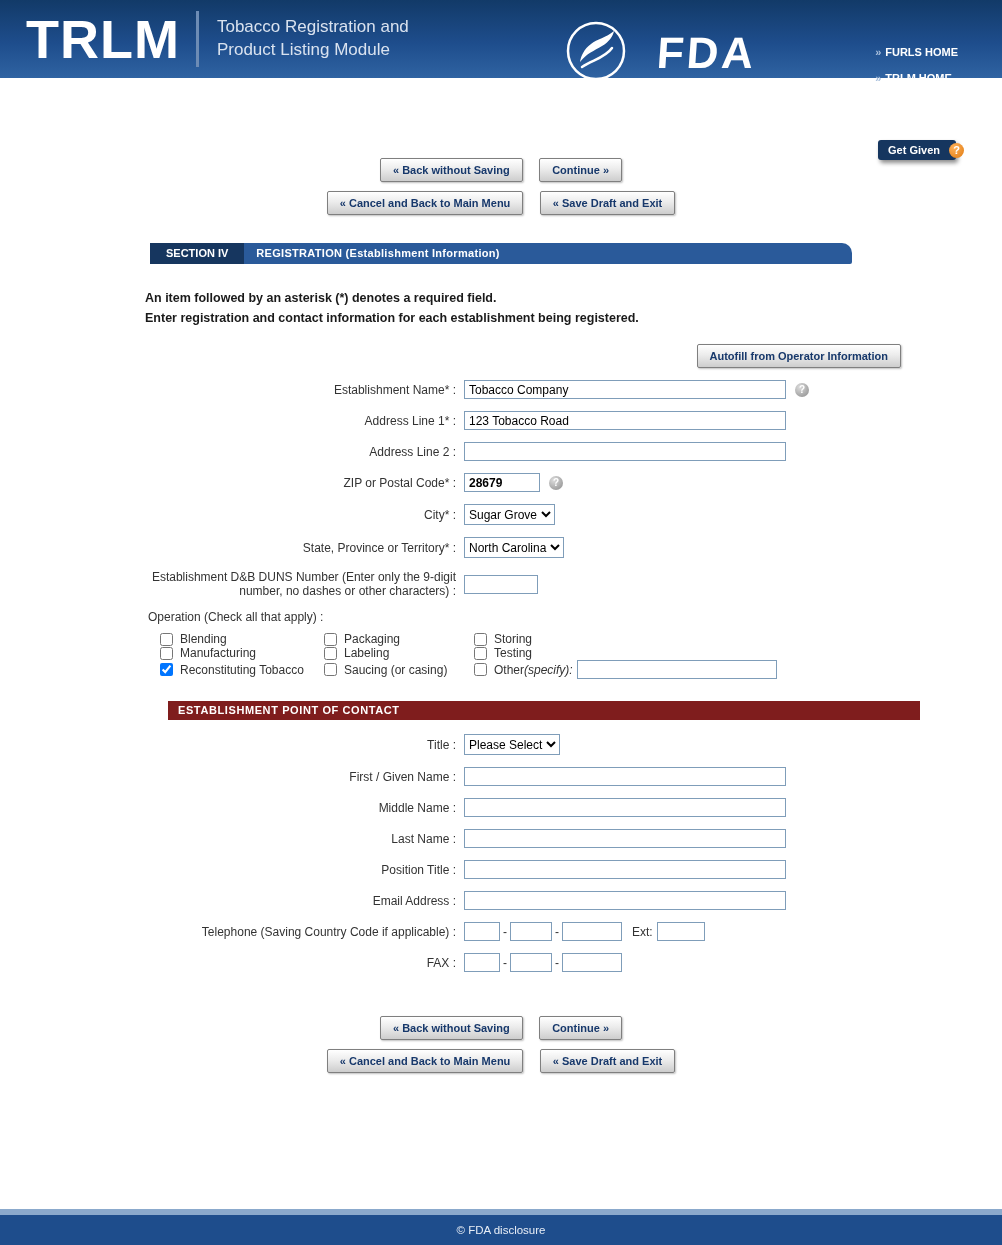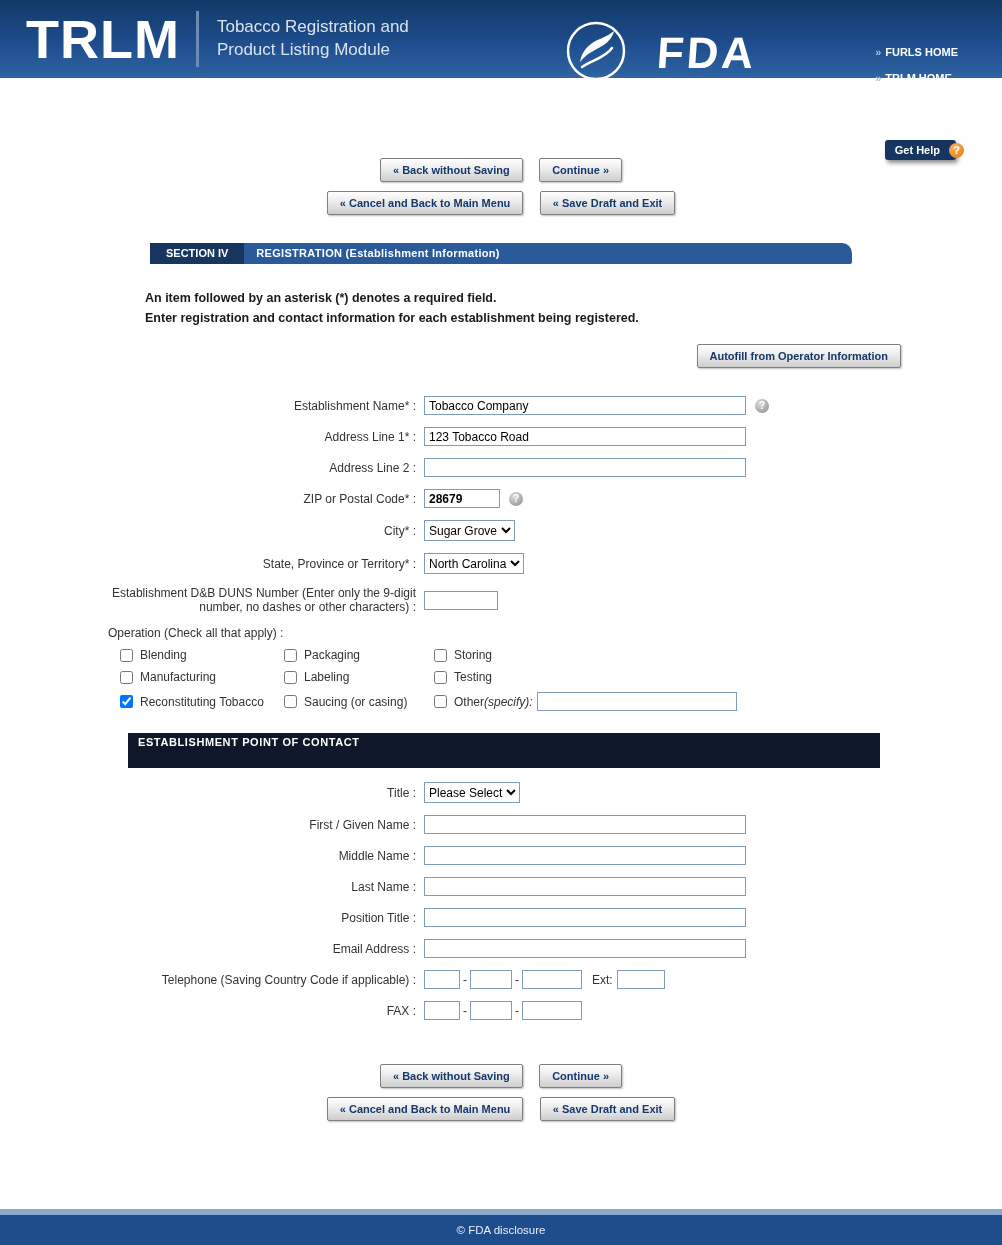--- a/index.html
+++ b/index.html
@@ -30,40 +30,40 @@
 
   .section-bar { margin:28px 0 0 150px; width:702px; height:21px; display:flex; font-size:11px; font-weight:bold; color:#fff; }
   .section-tab { background:#16365f; line-height:21px; padding:0 16px; }
   .section-title { background:#2a5a9a; flex:1; line-height:21px; padding-left:12px; border-radius:0 10px 2px 0; letter-spacing:0.3px; }
 
   .instructions { margin:24px 0 0 145px; font-size:12.5px; font-weight:bold; color:#1a1a1a; line-height:20px; }
 
   .autofill-row { margin-top:16px; padding-right:95px; text-align:right; }
 
   
-  .form { margin-top:28px; }
+  .form { margin-top:12px;padding-left:40px; }
   .form-row { display:flex; align-items:center; margin-bottom:12px; }
   .form-label { width:424px; text-align:right; font-size:12px; color:#333; padding-right:8px; flex-shrink:0; line-height:14px; }
   .text-input { height:19px; border:1px solid #7f9db9; font:12px "Liberation Sans",sans-serif; padding:1px 4px; width:322px; background:#fff; }
   .input-zip { width:76px;font-weight:bold; }
   .input-duns { width:74px; }
   .input-other { width:200px; margin-left:4px; }
   .input-ph-a { width:36px; } .input-ph-b { width:42px; } .input-ph-c { width:60px; } .input-ext { width:48px; }
   select { height:21px; border:1px solid #7f9db9; font:12px "Liberation Sans",sans-serif; background:#fff; }
   .help-icon { display:inline-block; width:14px; height:14px; border-radius:50%; background:radial-gradient(circle at 35% 30%, #dcdcdc, #8a8a8a); color:#fff; font:bold 10px/14px "Liberation Sans",sans-serif; text-align:center; margin-left:9px; cursor:pointer; flex-shrink:0; }
   .dash { margin:0 3px; font-size:12px; color:#333; }
   .ext-label { margin-left:10px; margin-right:4px; font-size:12px; color:#333; }
 
   .operation-label { margin:12px 0 8px 108px; font-size:12px; color:#333; }
-  .op-grid { margin-left:120px; display:grid; grid-template-columns:164px 150px auto; row-gap:8px; }
+  .op-grid { margin-left:120px; display:grid; grid-template-columns:164px 150px auto; }
   .op-cell { display:flex; align-items:center; font-size:12px; color:#333; }
   .op-cell input[type=checkbox] { width:13px; height:13px; margin:0 7px 0 0; }
   .italic { font-style:italic; }
 
-  .contact-bar { margin:22px 0 14px 128px; width:752px; background:#0f172a; color:#fff; font-size:11px; font-weight:bold; line-height:19px; height:35px; padding-left:10px; letter-spacing:0.6px; }
+  .contact-bar { margin:22px 0 14px 128px; width:752px; background:#7f1d1d; color:#fff; font-size:11px; font-weight:bold; line-height:19px; height:19px; padding-left:10px; letter-spacing:0.6px; }
 
   .bottom-btns { margin-top:44px; }
 
   
   .footer { flex-shrink:0; }
   .footer-strip { height:6px; background:#8ba9cc; }
   .footer-bar { height:30px; background:#1e4d8c; color:#e8eef6; font-size:11.5px; text-align:center; line-height:30px; }
 </style>
 </head>
 <body>
@@ -89,21 +89,21 @@
       </span>
       <span class="fda-logo">FDA</span>
     </div>
     <nav class="header-nav">
       <a><span class="arr">»</span><span>FURLS HOME</span></a>
       <a><span class="arr">»</span><span>TRLM HOME</span></a>
     </nav>
   </header>
 
   <div class="gethelp">
-    <span>Get Help</span>
+    <span>Get Given</span>
     <span class="qmark">?</span>
   </div>
 
   <div class="main">
 
     <div class="btn-row">
       <button class="btn">« Back without Saving</button>
       <button class="btn">Continue »</button>
     </div>
     <div class="btn-row">

